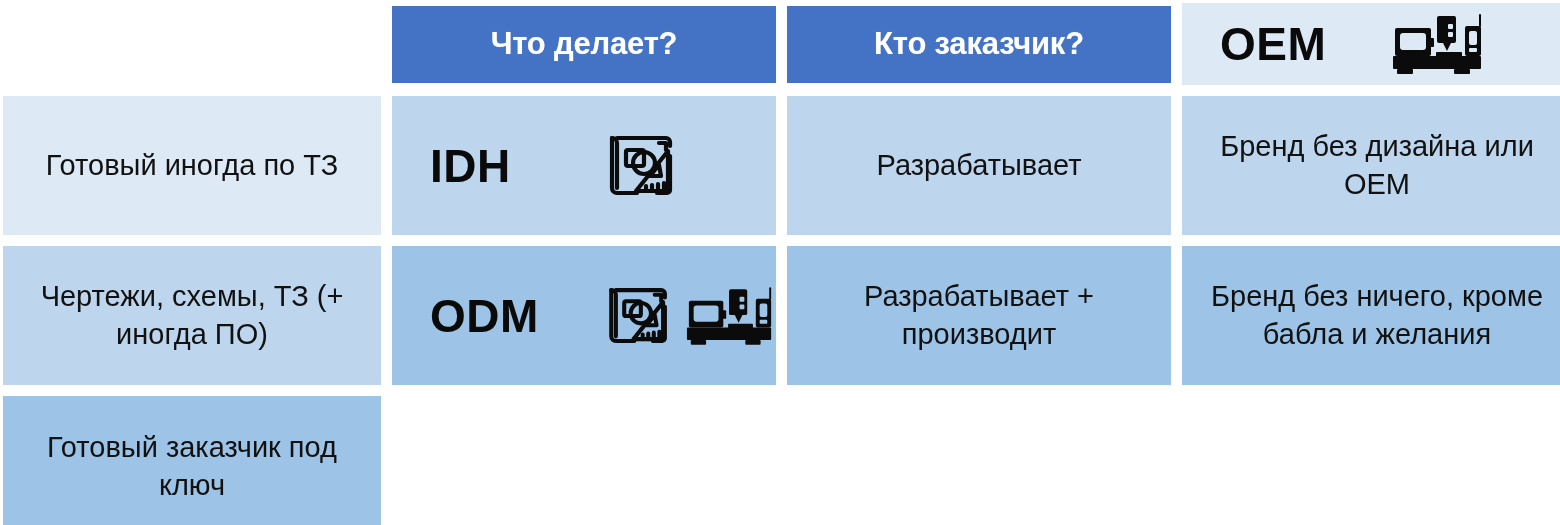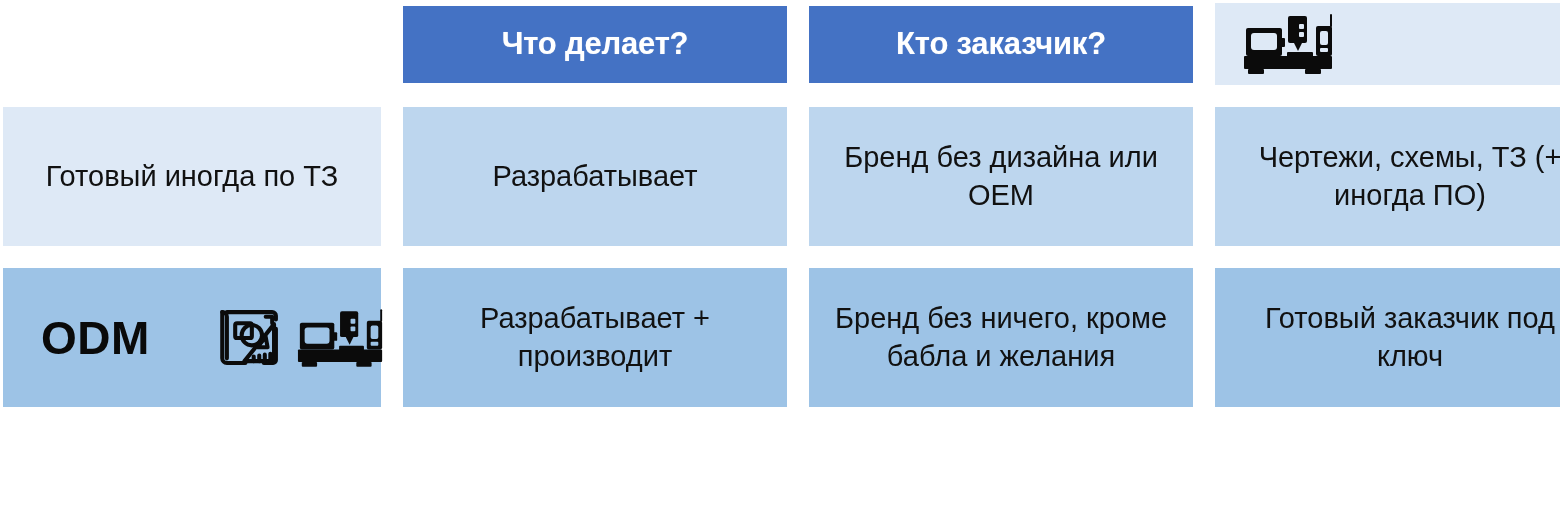--- a/index.html
+++ b/index.html
@@ -14,21 +14,21 @@
     overflow: hidden;
     font-family: "Liberation Sans", "DejaVu Sans", sans-serif;
   }
 
   .comparison-table {
     width: 1560px;
     height: 525px;
     display: grid;
     grid-template-columns: 384px 390px 390px 396px;
     grid-template-rows: 88px 145px 145px 147px;
-    gap: 16px;
+    gap: 5px;
     box-sizing: border-box;
     background: #ffffff;
   }
 
   .cell {
     box-sizing: border-box;
     display: flex;
     align-items: center;
     justify-content: center;
     text-align: center;
@@ -123,20 +123,21 @@
     <span class="header-label">Что делает?</span>
   </div>
 
   <div class="cell header-cell">
     <span class="header-label">Кто заказчик?</span>
   </div>
 
 
   <div class="cell label-cell tier-1 row-1">
     <div class="label-inner">
+      <span class="model-name">OEM</span>
       <span class="icon-group">
         <span class="icon-box">
           <svg width="92" height="64" viewBox="0 0 92 64" aria-hidden="true">
             <g fill="#0b0b0b">
 
               <rect x="3" y="16" width="36" height="28" rx="2"></rect>
               <rect x="8" y="21" width="26" height="17" rx="3" fill="#DEE9F6"></rect>
               <rect x="36" y="26" width="6" height="9" rx="1"></rect>
 
               <rect x="45" y="4" width="19" height="27" rx="2"></rect>
@@ -159,20 +160,48 @@
       </span>
     </div>
   </div>
 
 
 
   <div class="cell content-cell tier-1 row-1">
     <span class="cell-text">Готовый иногда по ТЗ</span>
   </div>
 
+  <div class="cell label-cell tier-2 row-2">
+    <div class="label-inner">
+      <span class="model-name">IDH</span>
+      <span class="icon-group">
+        <span class="icon-box">
+          <svg width="80" height="72" viewBox="0 0 80 72" aria-hidden="true">
+            <g fill="none" stroke="#0b0b0b" stroke-width="4.2" stroke-linecap="round" stroke-linejoin="round">
+
+              <path d="M10 8 v50 a5 5 0 0 0 5 5 h6"></path>
+              <path d="M10 8 a5 5 0 0 1 5 5 v45"></path>
+
+              <path d="M15 8 h49 a4 4 0 0 1 4 4 v4"></path>
+              <path d="M68 26 v34 a3 3 0 0 1 -3 3 h-10"></path>
+              <path d="M21 63 h14"></path>
+              <path d="M57 13 h7 v7"></path>
+
+              <rect x="24" y="20" width="18" height="16" rx="2"></rect>
+              <circle cx="42" cy="33" r="11"></circle>
+
+              <path d="M66 21 L34 61 h32 z"></path>
+              <path d="M59 46 L48 46 L57 35 z"></path>
+              <path d="M44 56 v5 M50 55 v6 M56 54 v7 M62 53 v8"></path>
+            </g>
+          </svg>
+        </span>
+      </span>
+    </div>
+  </div>
 
   <div class="cell content-cell tier-2 row-2">
     <span class="cell-text">Разрабатывает</span>
   </div>
 
   <div class="cell content-cell tier-2 row-2">
     <span class="cell-text">Бренд без дизайна или OEM</span>
   </div>
 
   <div class="cell content-cell tier-2 row-2">

